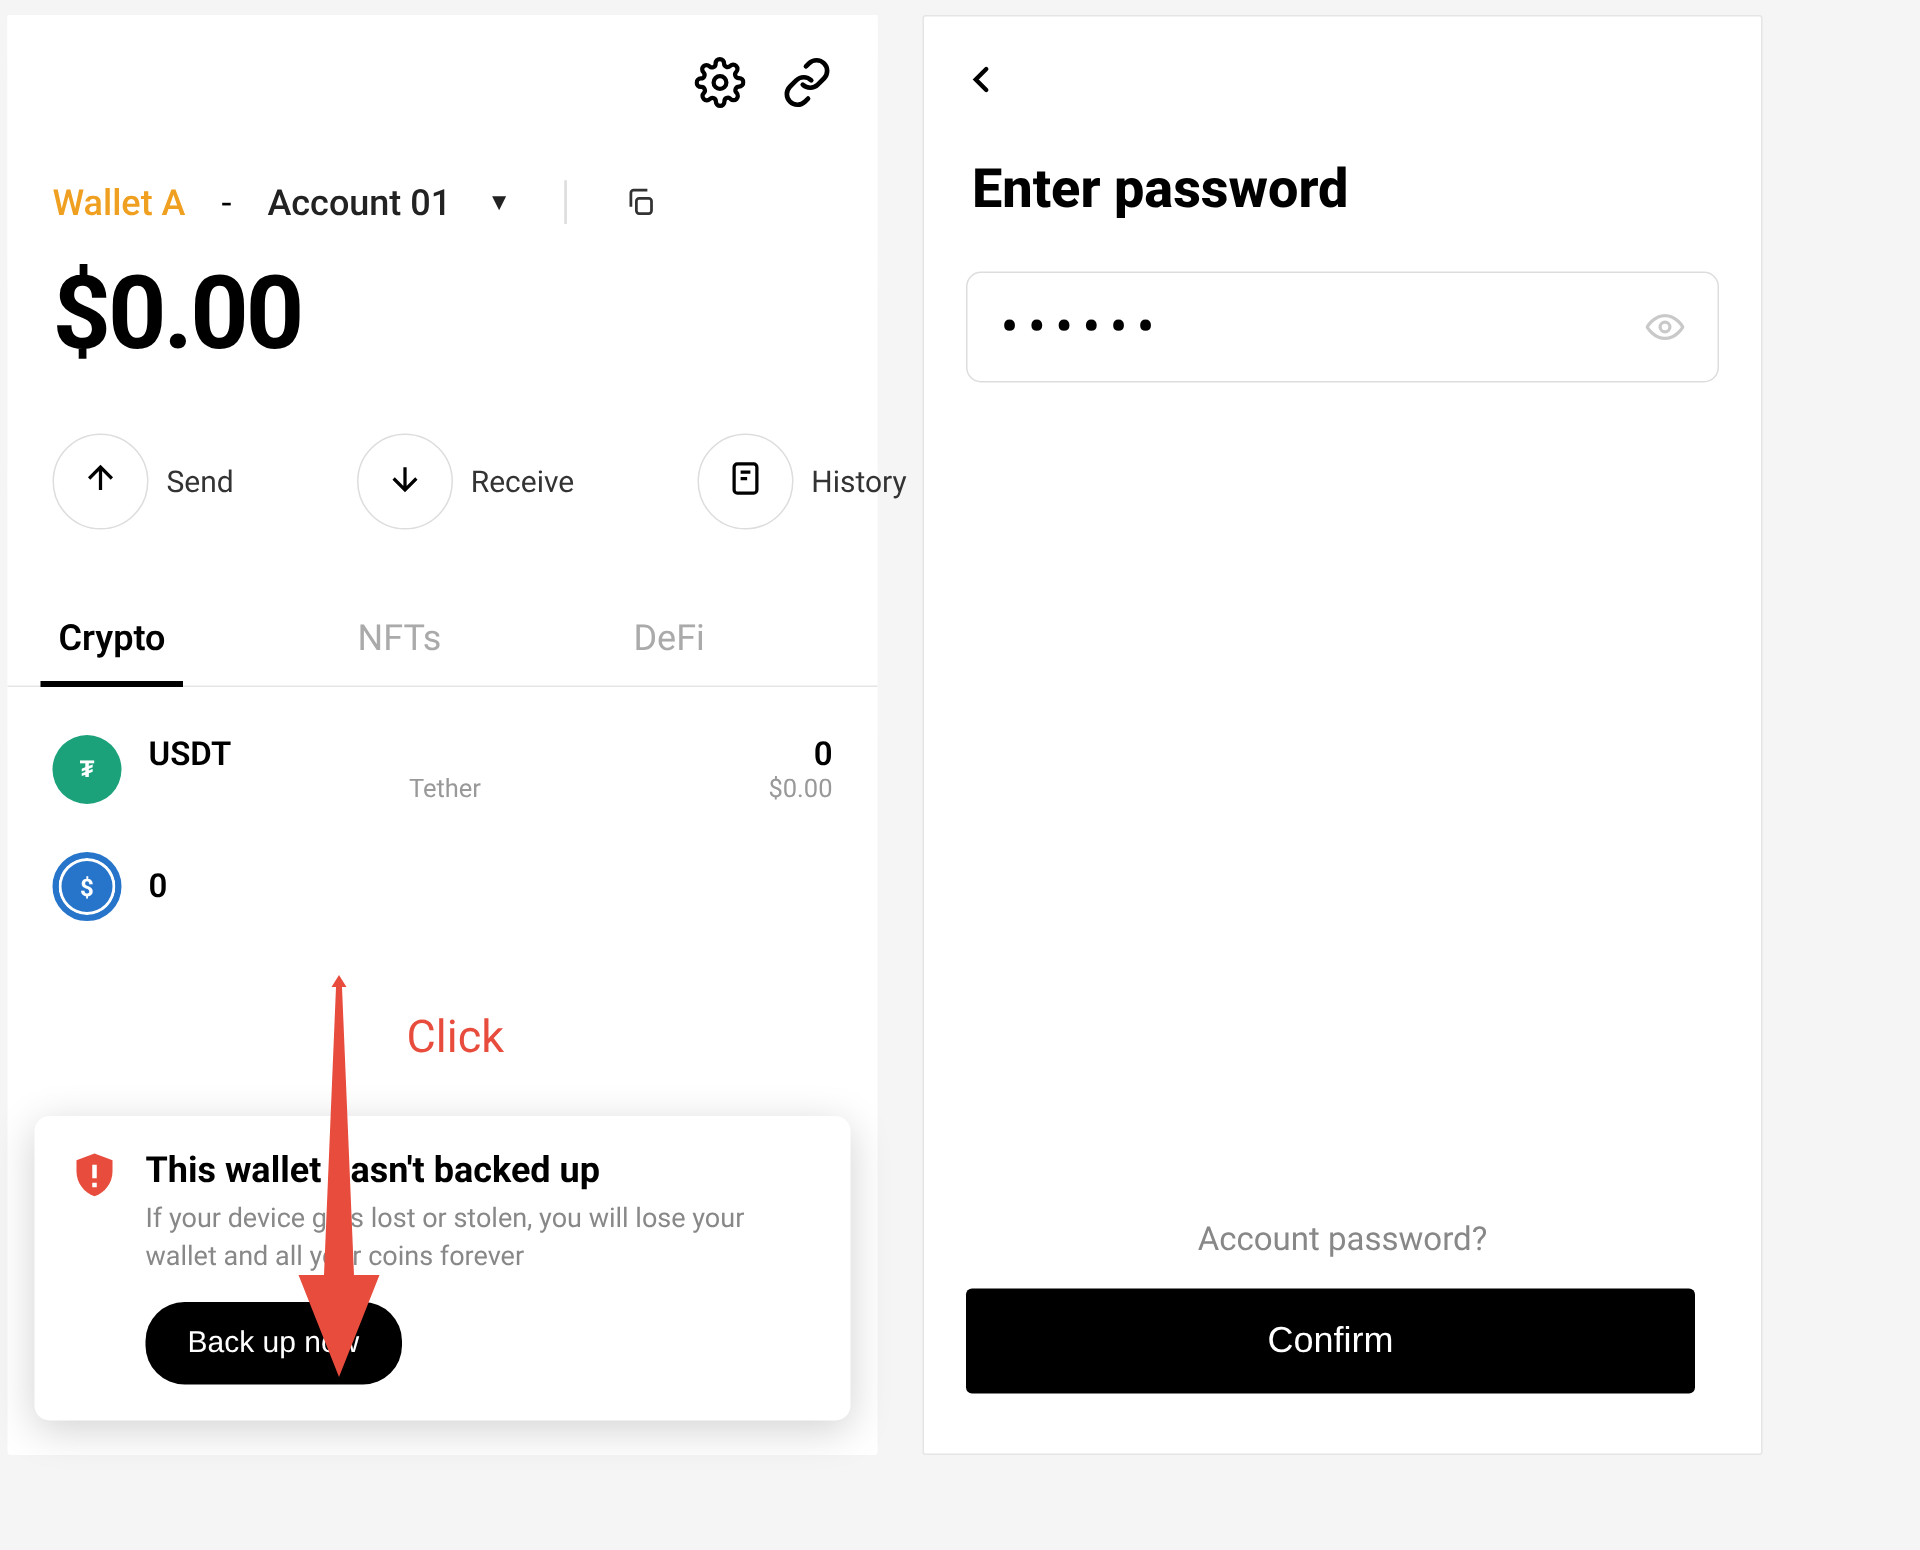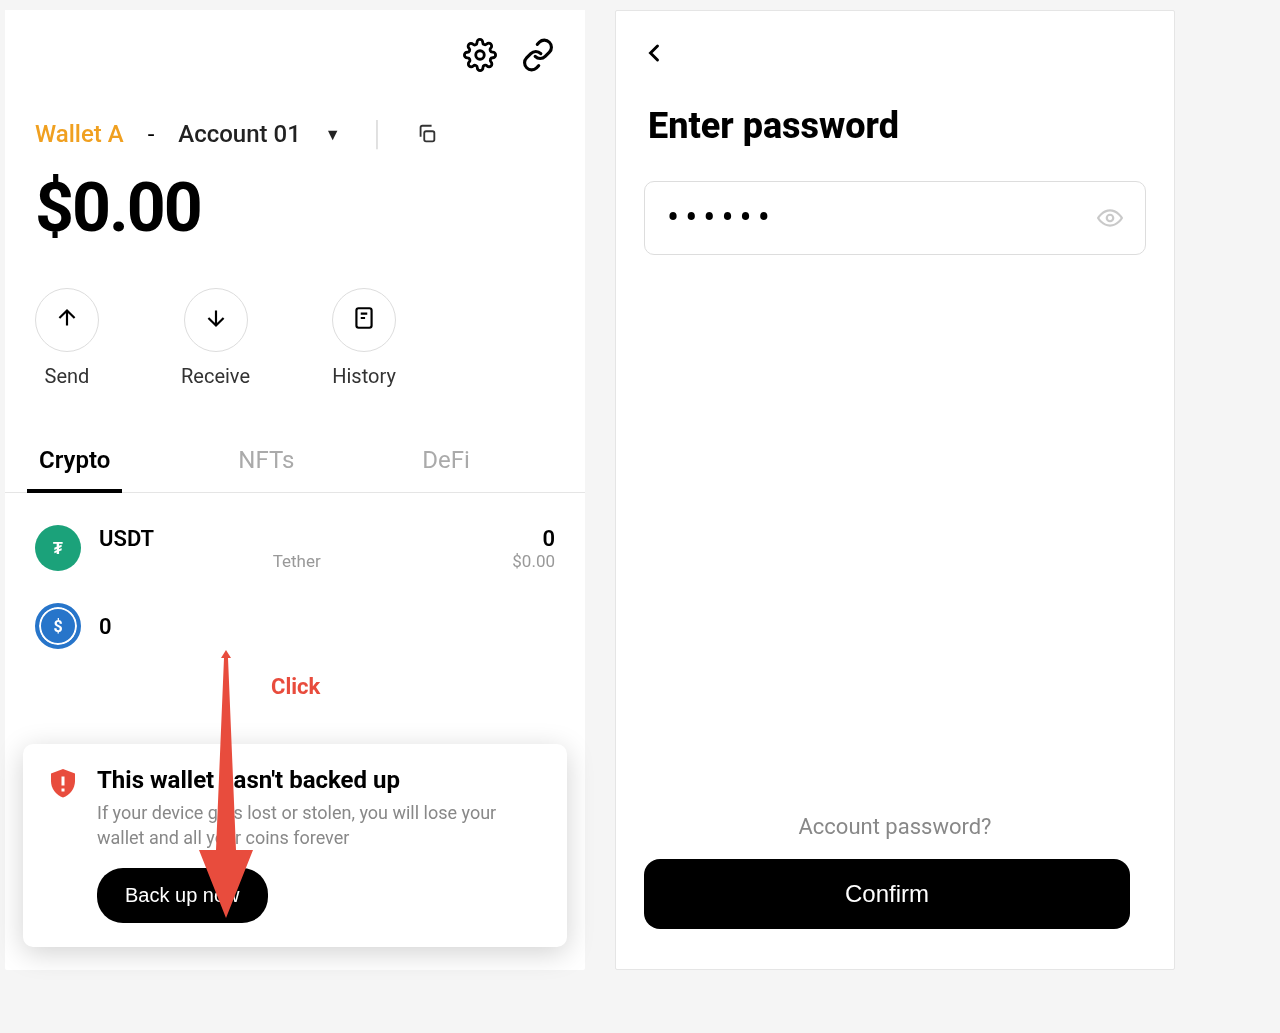--- a/index.html
+++ b/index.html
@@ -53,21 +53,21 @@
     letter-spacing: -2px;
   }
 
   .actions {
     display: flex;
     gap: 82px;
     padding: 40px 30px 40px 30px;
   }
   .action {
     display: flex;
-    flex-direction: column;
+    flex-direction: row;
     align-items: center;
     gap: 12px;
     cursor: pointer;
     justify-content: flex-end;
   }
   .action-circle {
     width: 64px;
     height: 64px;
     border-radius: 50%;
     border: 1px solid #ddd;
@@ -177,23 +177,23 @@
     position: absolute;
     left: 186px;
     top: 640px;
     z-index: 20;
     pointer-events: none;
   }
   .click-label {
     position: absolute;
     left: 266px;
     top: 664px;
-    font-size: 22px;
+    font-size: 30px;
     color: #e84c3d;
-    font-weight: 700;
+    font-weight: 400;
     z-index: 20;
     pointer-events: none;
   }
 
   
   .back-btn {
     padding: 28px 24px 0 24px;
     cursor: pointer;
   }
   .enter-password-title {
@@ -231,21 +231,21 @@
   .confirm-btn {
     position: absolute;
     bottom: 40px;
     left: 28px;
     right: 44px;
     background: #000;
     color: #fff;
     font-size: 24px;
     border: none;
     height: 70px;
-    border-radius: 16px;
+    border-radius: 4px;
     cursor: pointer;
   }
 
   .grad-top { position:absolute; top:0; left:0; right:0; height:180px; background:linear-gradient(to bottom,#fff,#fafafa 90%); z-index:-1; }
 </style>
 </head>
 <body>
 
 <div class="screens">
 

